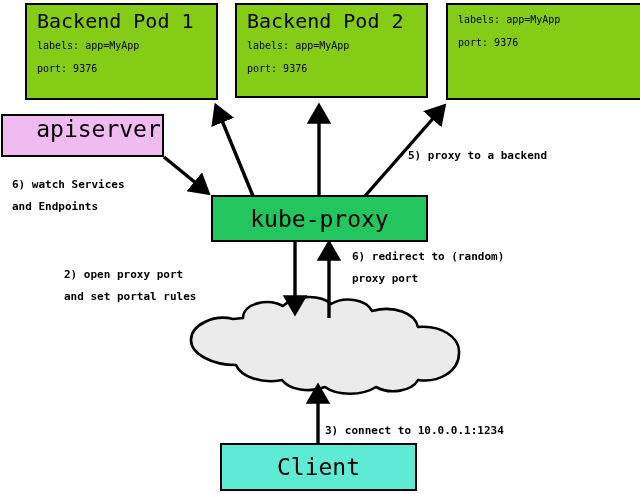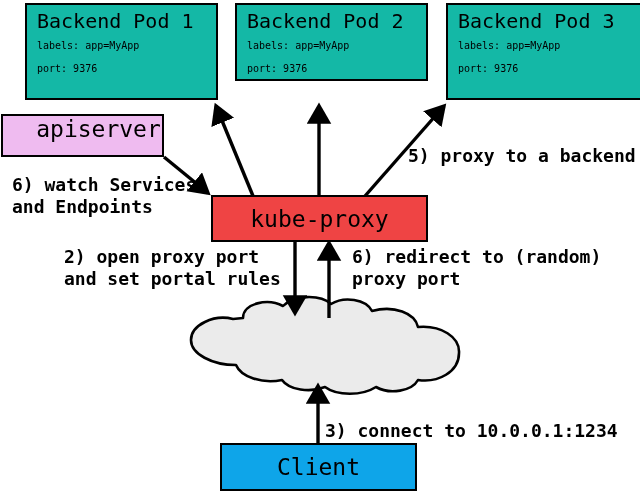--- a/index.html
+++ b/index.html
@@ -22,82 +22,82 @@
     width: 640px;
     height: 494px;
   }
   .node {
     position: absolute;
     box-sizing: border-box;
     border: 2px solid #000000;
     font-family: "DejaVu Sans Mono", monospace;
   }
   .pod {
-    background: #14b8a6;
+    background: #84cc16;
     padding: 3px 0 0 10px;
   }
   .pod-title {
     font-size: 20px;
     line-height: 26px;
     color: #000;
     white-space: nowrap;
   }
   .pod-line {
     font-size: 10px;
     line-height: 23px;
     color: #000;
     white-space: nowrap;
   }
   #pod1 { left: 25px;  top: 3px;   width: 193px; height: 97px; }
-  #pod2 { left: 235px; top: 3px;   width: 193px; height: 78px; }
+  #pod2 { left: 235px; top: 3px;   width: 193px; height: 95px; }
   #pod3 { left: 446px; top: 3px;   width: 196px; height: 97px; }
 
   #apiserver {
     left: 1px; top: 114px; width: 163px; height: 43px;
     background: #efbbf0;
     display: flex; align-items: flex-start; justify-content: center; padding-left: 32px;
   }
   #apiserver .lbl { font-size: 23px; color: #000; }
 
   #kubeproxy {
     left: 211px; top: 195px; width: 217px; height: 47px;
-    background: #ef4444;
+    background: #22c55e;
     display: flex; align-items: center; justify-content: center;
   }
   #kubeproxy .lbl { font-size: 23px; color: #000; }
 
   #client {
     left: 220px; top: 443px; width: 197px; height: 48px;
-    background: #0ea5e9;
+    background: #5eead4;
     display: flex; align-items: center; justify-content: center;
   }
   #client .lbl { font-size: 23px; color: #000; }
 
   .cloud-label {
     position: absolute;
     left: 190px;
     top: 333px;
     width: 270px;
     text-align: center;
     font-size: 15px;
     font-family: "DejaVu Sans Mono", monospace;
     color: #000;
   }
 
   .edge-label {
     position: absolute;
     font-family: "DejaVu Sans Mono", monospace;
-    font-size: 18px;
+    font-size: 11px;
     font-weight: bold;
     line-height: 22px;
     color: #000;
     white-space: pre;
   }
   #lbl1 { left: 12px;  top: 174px; }
-  #lbl2 { left: 64px;  top: 246px; }
+  #lbl2 { left: 64px;  top: 264px; }
   #lbl3 { left: 325px; top: 420px; }
   #lbl4 { left: 352px; top: 246px; }
   #lbl5 { left: 408px; top: 145px; }
 </style>
 </head>
 <body>
 
 <div id="canvas">
 
   <svg class="layer" viewBox="0 0 640 494">
@@ -144,21 +144,20 @@
     <div class="pod-line">port: 9376</div>
   </div>
 
   <div class="node pod" id="pod2">
     <div class="pod-title">Backend Pod 2</div>
     <div class="pod-line">labels: app=MyApp</div>
     <div class="pod-line">port: 9376</div>
   </div>
 
   <div class="node pod" id="pod3">
-    <div class="pod-title">Backend Pod 3</div>
     <div class="pod-line">labels: app=MyApp</div>
     <div class="pod-line">port: 9376</div>
   </div>
 
   <div class="node" id="apiserver">
     <span class="lbl">apiserver</span>
   </div>
 
   <div class="node" id="kubeproxy">
     <span class="lbl">kube-proxy</span>

